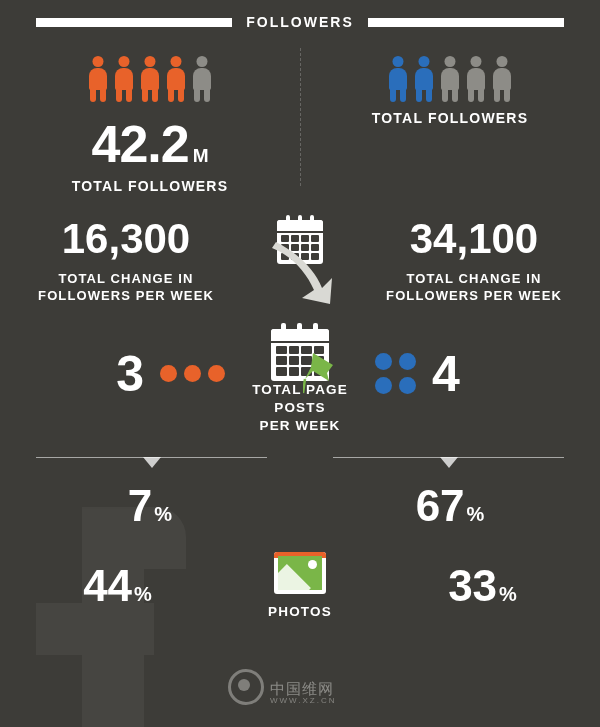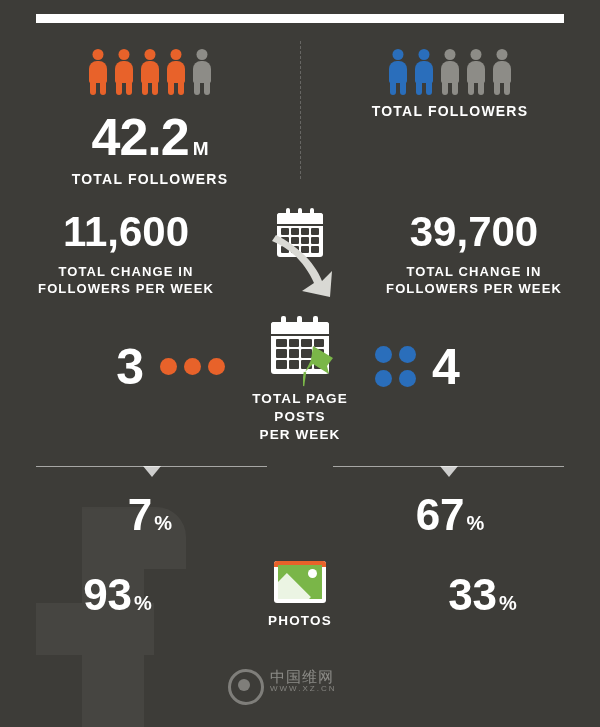--- a/index.html
+++ b/index.html
@@ -122,21 +122,21 @@
   .center-graphic{width:150px;display:flex;flex-direction:column;align-items:center;}
   .cal2{width:58px;height:52px;background:#ffffff;border-radius:3px;position:relative;}
   .cal2 .top{position:absolute;left:0;right:0;top:0;height:12px;background:#fff;border-bottom:2px solid #3d3c38;border-radius:3px 3px 0 0;}
   .cal2 .ring{position:absolute;top:-6px;width:5px;height:10px;background:#fff;border-radius:2px;}
   .cal2 .ring.r1{left:10px;}
   .cal2 .ring.r2{left:26px;}
   .cal2 .ring.r3{left:42px;}
   .cal2 .grid{position:absolute;left:5px;right:5px;top:17px;bottom:5px;display:grid;grid-template-columns:repeat(4,1fr);grid-template-rows:repeat(3,1fr);gap:2px;}
   .cal2 .grid i{background:#3d3c38;border-radius:1px;}
   .pin{position:absolute;left:32px;top:22px;}
-  .center-cap{font-size:13.5px;font-weight:bold;letter-spacing:1.1px;text-align:center;margin-top:16px;line-height:1.35;}
+  .center-cap{font-size:13.5px;font-weight:bold;letter-spacing:1.1px;text-align:center;line-height:1.35;}
 
   
   .split{margin-top:22px;position:relative;padding:0 36px;}
   .split-lines{display:flex;align-items:center;}
   .split-lines .seg{flex:1;height:1px;background:rgba(255,255,255,0.55);position:relative;}
   .split-lines .mid{width:66px;}
   .tri{
     position:absolute;top:0;left:50%;transform:translateX(-50%);
     width:0;height:0;border-left:9px solid transparent;border-right:9px solid transparent;
     border-top:11px solid rgba(255,255,255,0.75);
@@ -163,21 +163,21 @@
   .phone .home{position:absolute;left:50%;transform:translateX(-50%);bottom:2px;width:5px;height:5px;border-radius:50%;background:#9b9b96;}
 
   .photo{width:52px;height:42px;background:#ffffff;border-radius:3px;position:relative;}
   .photo .inner{position:absolute;left:4px;right:4px;top:4px;bottom:4px;background:#7ab648;overflow:hidden;}
   .photo .hill{position:absolute;left:-6px;bottom:-10px;width:34px;height:28px;background:#ffffff;transform:rotate(45deg);opacity:.85;}
   .photo .sun{position:absolute;right:5px;top:4px;width:9px;height:9px;border-radius:50%;background:#ffffff;}
   .photo .strip{position:absolute;left:0;right:0;top:0;height:6px;background:#e8622a;border-radius:3px 3px 0 0;}
 
   
   .cn-mark{
-    position:absolute;left:228px;bottom:22px;display:flex;align-items:flex-start;gap:6px;
+    position:absolute;left:228px;bottom:22px;display:flex;align-items:flex-end;gap:6px;
     opacity:.45;z-index:3;pointer-events:none;
   }
   .cn-mark .circle{
     width:30px;height:30px;border-radius:50%;border:3px solid #cfcfcb;position:relative;
   }
   .cn-mark .circle:after{
     content:"";position:absolute;left:7px;top:7px;width:12px;height:12px;border-radius:50%;background:#cfcfcb;
   }
   .cn-mark .txt{font-size:15px;color:#e7e7e3;letter-spacing:1px;line-height:1.05;}
   .cn-mark .txt small{display:block;font-size:8px;letter-spacing:2px;color:#d8d8d4;}
@@ -188,20 +188,21 @@
 <div class="watermark">
   <div class="top"></div>
     <div class="stem"></div>
     <div class="bar"></div>
 </div>
 
 <div class="page">
 
   <div class="section-head">
     <div class="rule"></div>
+    <div class="title">FOLLOWERS</div>
     <div class="rule"></div>
   </div>
 
   <div class="two-col">
     <div class="divider-v"></div>
 
     <div class="col">
       <div class="people">
         <div class="person">
             <div class="head" style="background:#e8622a"></div>
@@ -272,21 +273,21 @@
             <div class="leg-l" style="background:#8d8c87"></div>
             <div class="leg-r" style="background:#8d8c87"></div>
           </div>
       </div>
       <div class="caption">TOTAL FOLLOWERS</div>
     </div>
   </div>
 
   <div class="change-row">
     <div class="change-col">
-      <div class="change-num">11,600</div>
+      <div class="change-num">16,300</div>
       <div class="change-cap">
         <span>TOTAL CHANGE IN</span><br>
         <span>FOLLOWERS PER WEEK</span>
       </div>
     </div>
 
     <div class="mid-graphic">
       <div class="cal">
         <div class="ring r1"></div>
           <div class="ring r2"></div>
@@ -306,21 +307,21 @@
             <i></i>
             <i></i>
           </div>
       </div>
       <svg class="arrow-svg" width="74" height="70" viewBox="0 0 74 70">
         <path d="M6 6 C 26 16, 44 32, 52 52 L 62 42 L 60 68 L 32 62 L 44 54 C 36 36, 22 20, 2 12 Z" fill="#d9d9d4"></path>
       </svg>
     </div>
 
     <div class="change-col">
-      <div class="change-num">39,700</div>
+      <div class="change-num">34,100</div>
       <div class="change-cap">
         <span>TOTAL CHANGE IN</span><br>
         <span>FOLLOWERS PER WEEK</span>
       </div>
     </div>
   </div>
 
 
   <div class="content-row">
     <div class="content-side">
@@ -395,21 +396,21 @@
     <div class="media-col">
       <div class="pct">
         <span>67</span><span class="sym">%</span>
       </div>
     </div>
   </div>
 
   <div class="media-row" style="margin-top:24px">
     <div class="media-col">
       <div class="pct">
-        <span>93</span><span class="sym">%</span>
+        <span>44</span><span class="sym">%</span>
       </div>
     </div>
     <div class="media-center">
       <div class="photo">
         <div class="strip"></div>
         <div class="inner">
             <div class="sun"></div>
             <div class="hill"></div>
           </div>
       </div>

